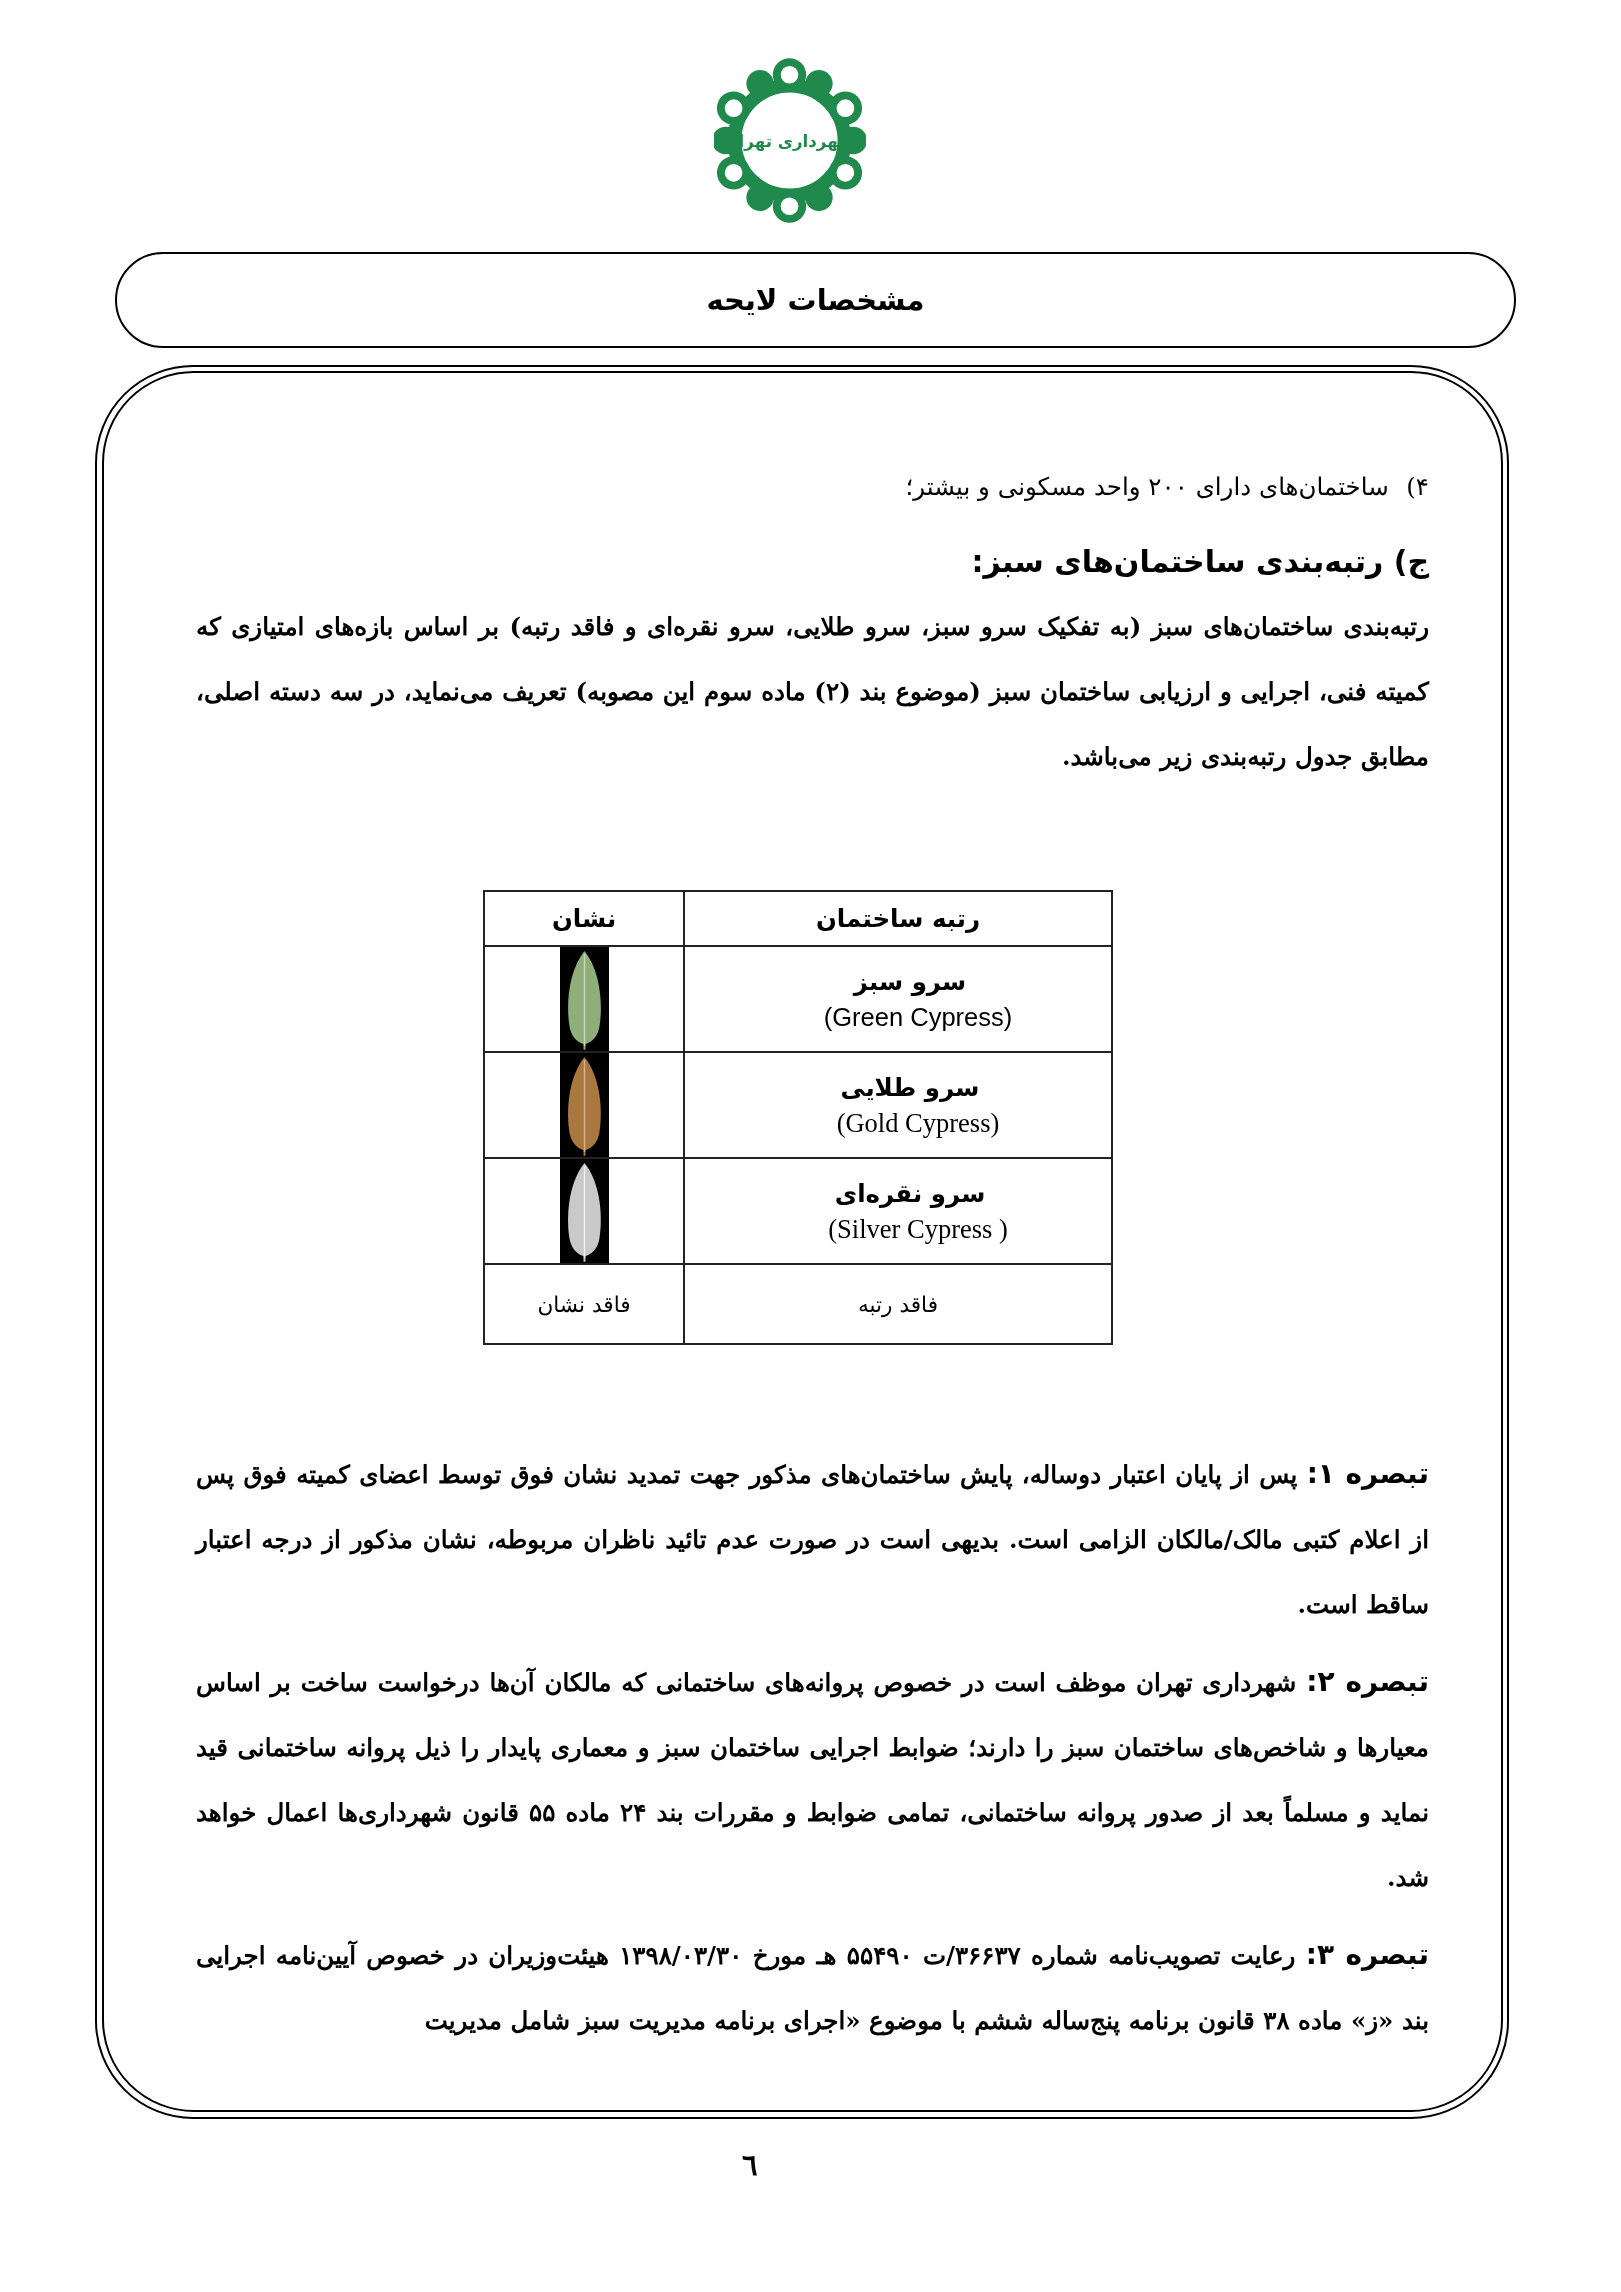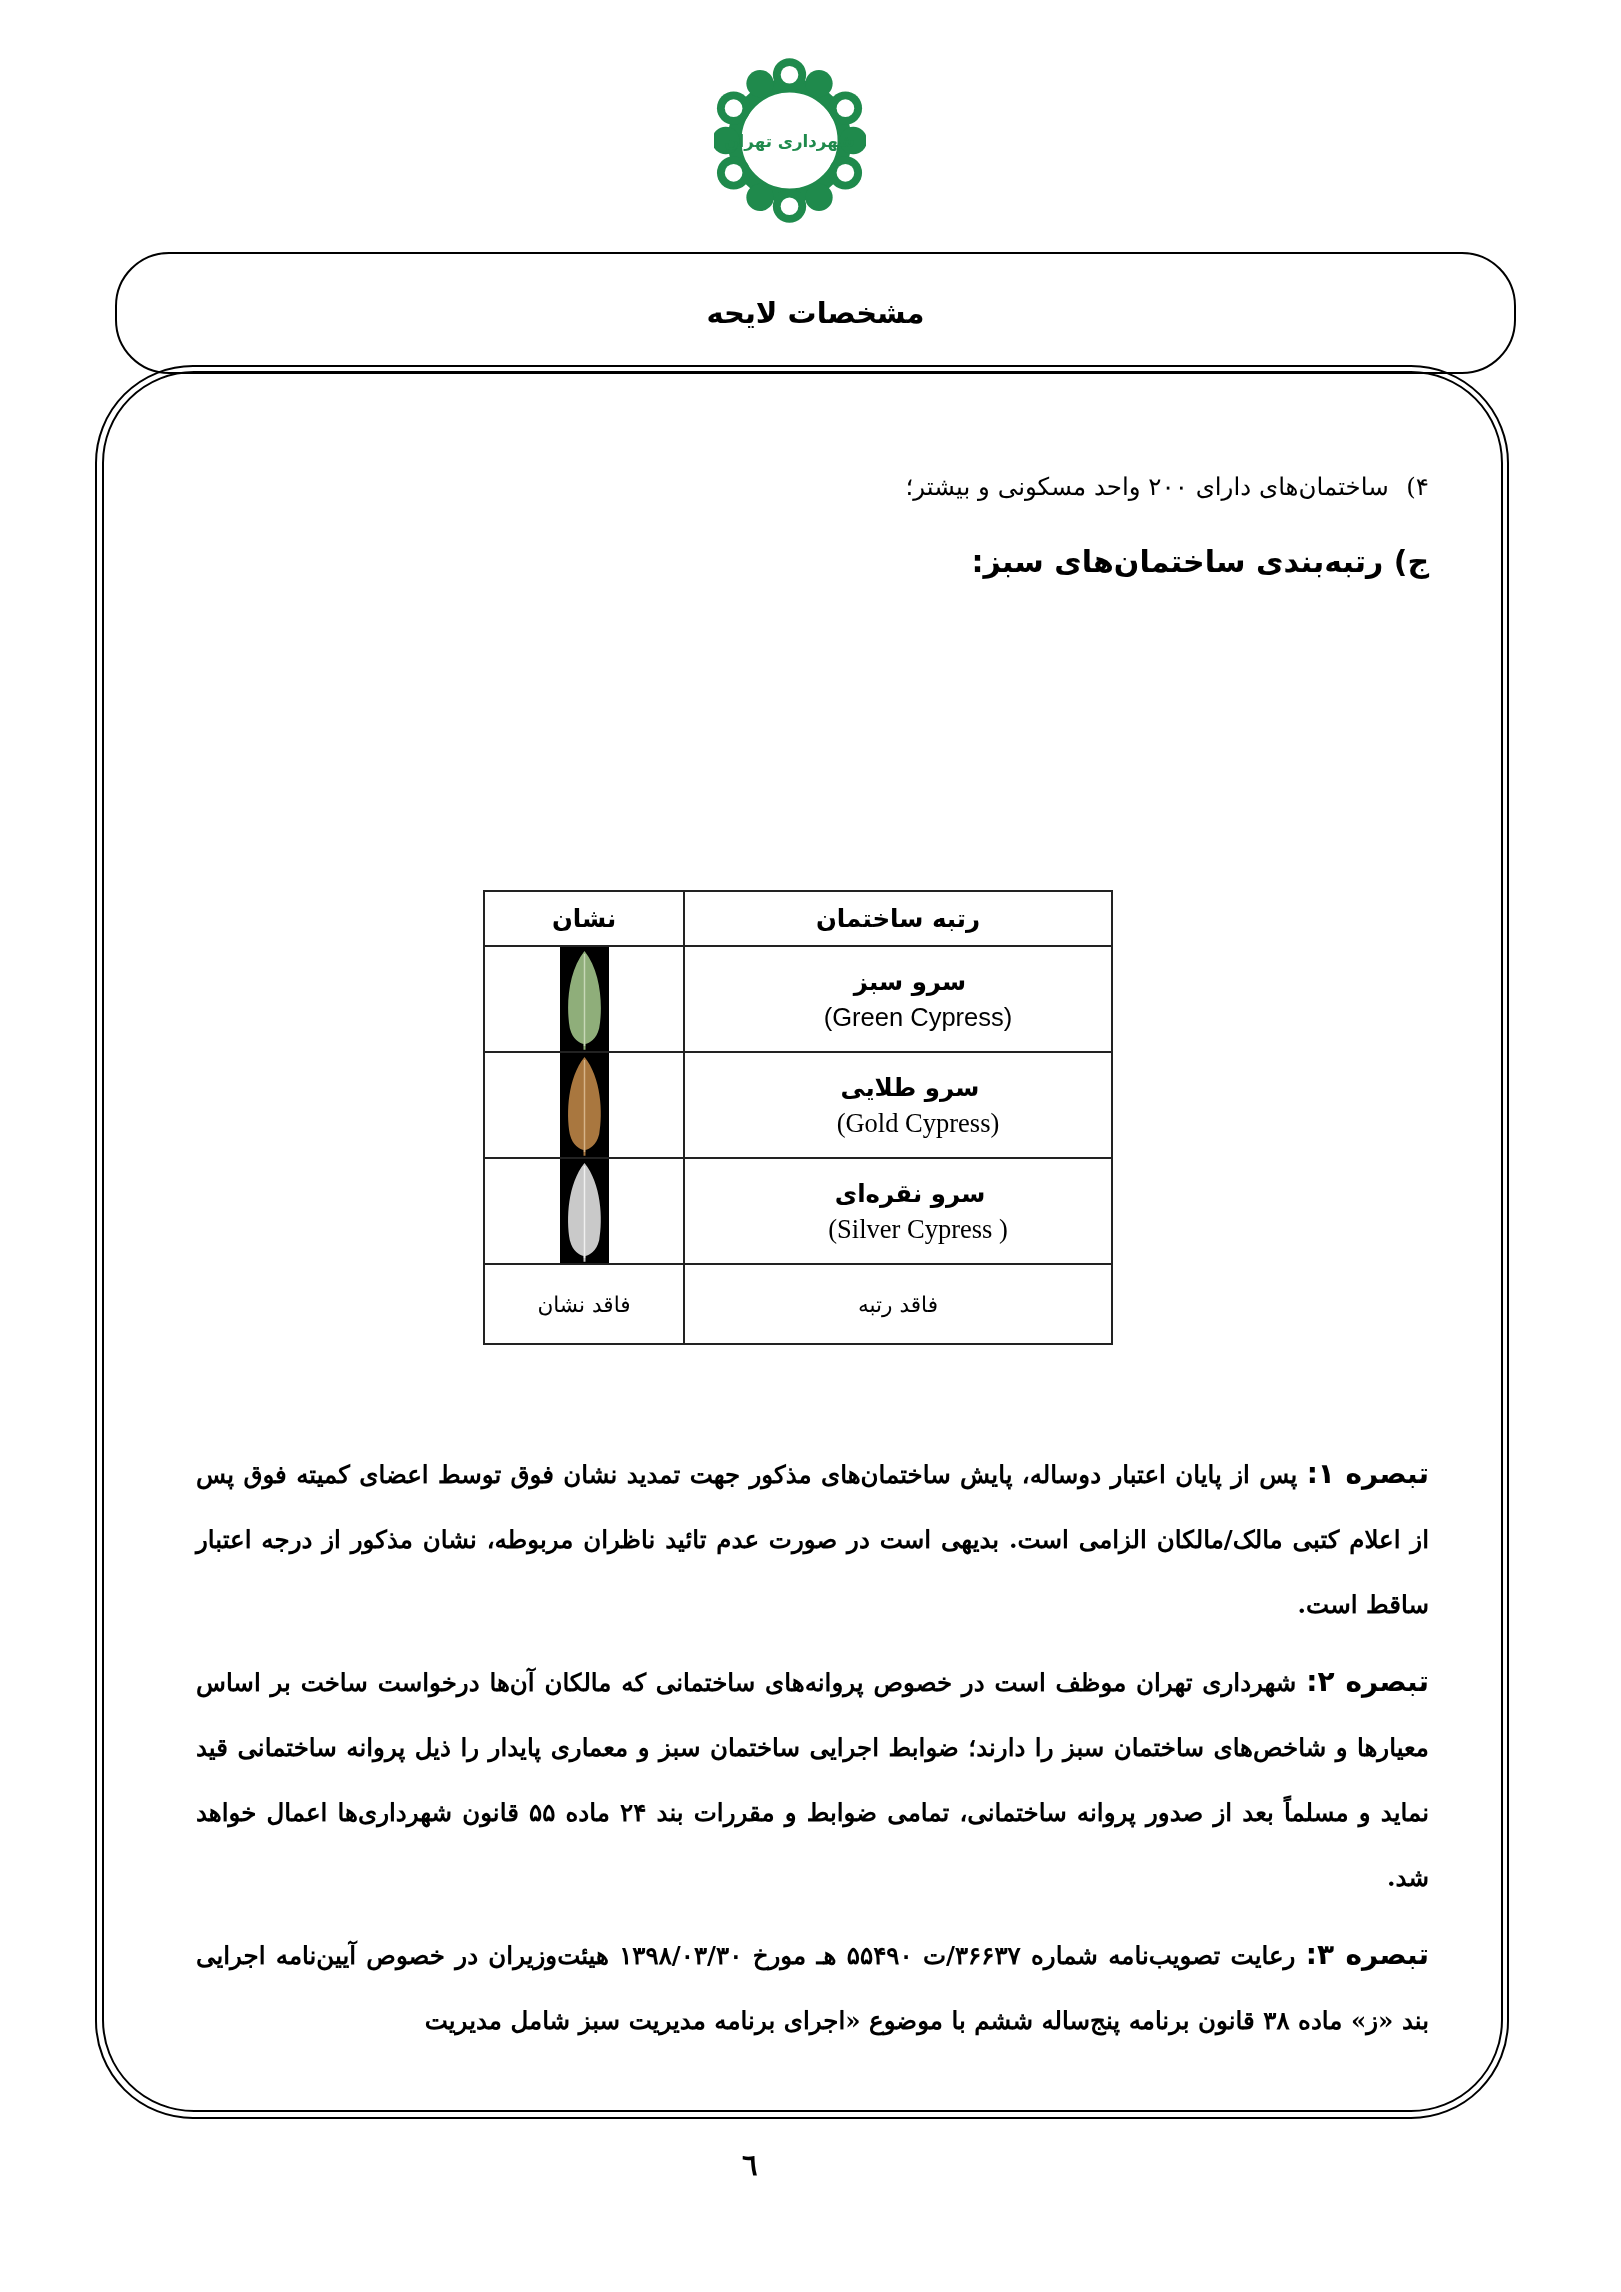--- a/index.html
+++ b/index.html
@@ -2,21 +2,21 @@
 <html><head>
 <meta charset="utf-8">
 <style>
   html, body { margin: 0; padding: 0; background: #ffffff; }
   body {
     width: 1621px; height: 2293px; position: relative; overflow: hidden;
     font-family: "DejaVu Serif", "Liberation Serif", serif; color: #000;
   }
   .logo { position: absolute; left: 714px; top: 57px; width: 152px; height: 167px; }
   .title-pill {
-    position: absolute; left: 115px; top: 252px; width: 1401px; height: 122px;
+    position: absolute; left: 115px; top: 252px; width: 1401px; height: 96px;
     border: 2.9px solid #000; border-radius: 54px; box-sizing: border-box;
     display: flex; align-items: center; justify-content: center;
   }
   .title-pill span { font-family: "DejaVu Sans", sans-serif; font-weight: bold; font-size: 29px; }
   .frame-outer {
     position: absolute; left: 95px; top: 365px; width: 1414px; height: 1754px;
     border: 2.9px solid #000; border-radius: 98px; box-sizing: border-box;
   }
   .frame-inner {
     position: absolute; left: 102px; top: 371px; width: 1401px; height: 1741px;
@@ -92,20 +92,21 @@
 </div>
 
 <div class="frame-outer"></div>
 <div class="frame-inner"></div>
 
 <div class="content">
   <div class="list-item">
     <span class="num">۴)</span><span>ساختمان‌های دارای ۲۰۰ واحد مسکونی و بیشتر؛</span>
   </div>
   <div class="section-heading">ج) رتبه‌بندی ساختمان‌های سبز:</div>
+  <p class="para">رتبه‌بندی ساختمان‌های سبز (به تفکیک سرو سبز، سرو طلایی، سرو نقره‌ای و فاقد رتبه) بر اساس بازه‌های امتیازی که کمیته فنی، اجرایی و ارزیابی ساختمان سبز (موضوع بند (۲) ماده سوم این مصوبه) تعریف می‌نماید، در سه دسته اصلی، مطابق جدول رتبه‌بندی زیر می‌باشد.</p>
 
   <table class="grade">
     <tbody>
         <tr>
       <th class="col-rank">رتبه ساختمان</th>
       <th>نشان</th>
     </tr>
     <tr>
       <td class="rank">
         <span class="rank-fa">سرو سبز</span>

